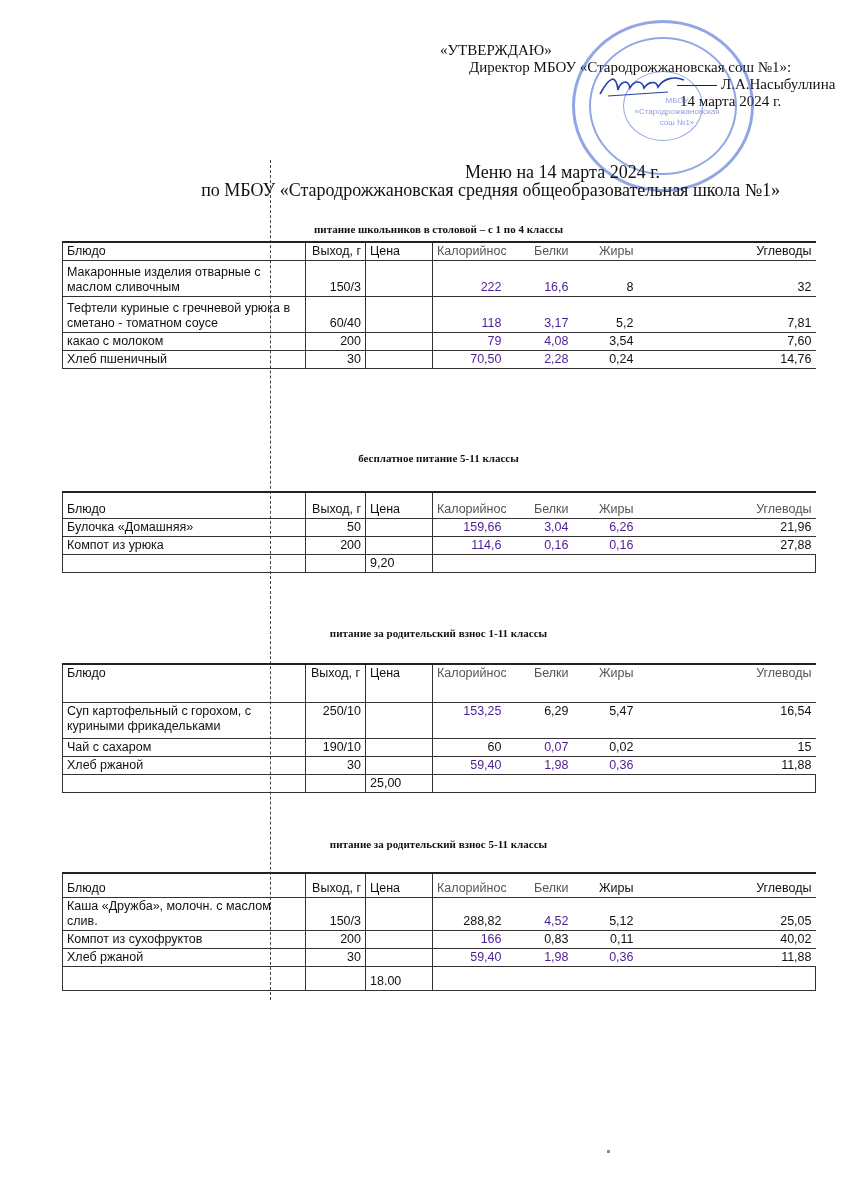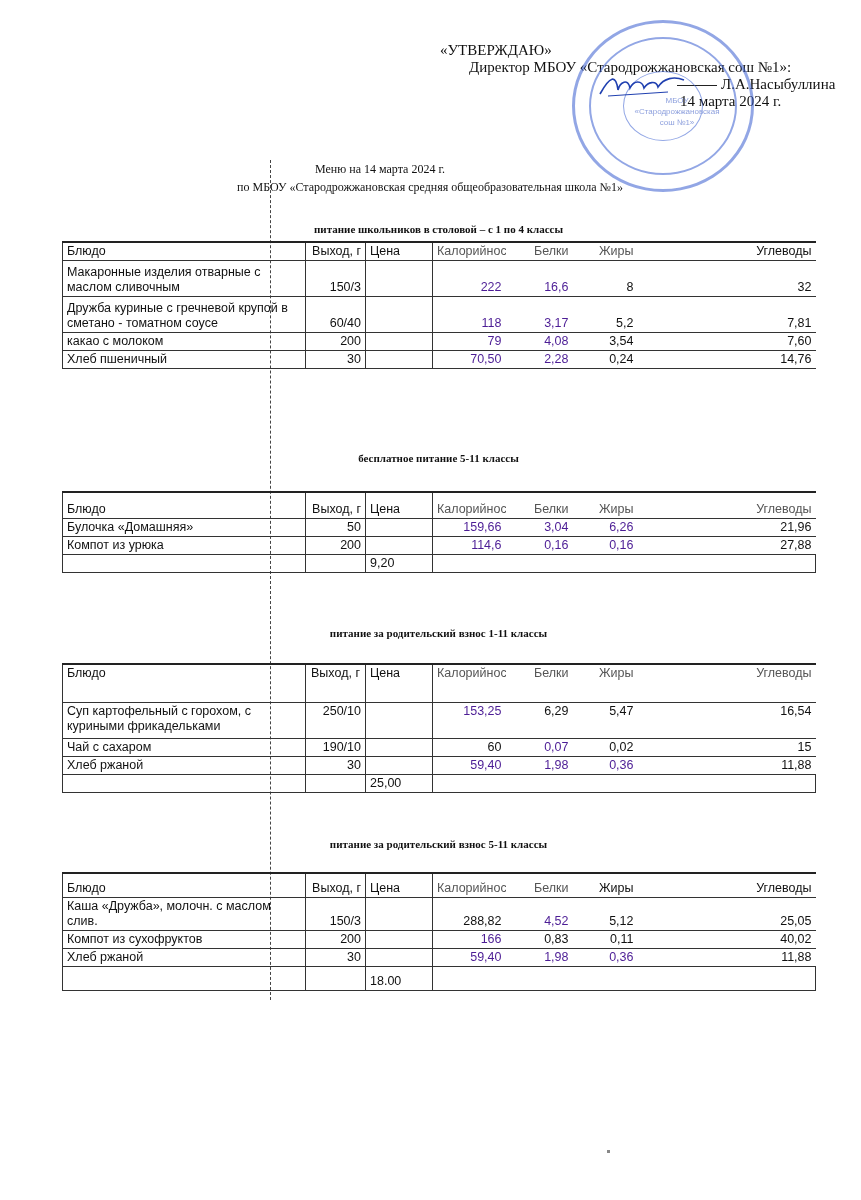--- a/index.html
+++ b/index.html
@@ -32,21 +32,21 @@
     border-radius: 50%; border: 1px solid #3a5fd0;
   }
   .stamp-text {
     position: absolute; left: 40px; top: 72px; width: 100px; text-align: center;
     font-size: 8px; color: #2d4fc0; line-height: 11px;
   }
   .signature {
     left: 598px; top: 72px; width: 88px; height: 28px;
   }
 
-  .title { left: 0; width: 861px; text-align: center; font-size: 12px; }
+  .title { left: 0; width: 861px; text-align: right; font-size: 18px; }
   .t1 { top: 162px; left: 100px; width: 560px; }
   .t2 { top: 180px; left: 80px; width: 700px; }
   .sect { font-weight: bold; font-size: 11px; text-align: center; }
 
   table.menu {
     position: absolute; border-collapse: collapse; table-layout: fixed;
     font-family: "Liberation Sans", "DejaVu Sans", sans-serif; font-size: 12.5px;
     left: 62px; width: 753px;
   }
   table.menu td {
@@ -113,21 +113,21 @@
   <tr style="height:36px">
     <td class="name">Макаронные изделия отварные с маслом сливочным</td>
     <td class="num">150/3</td>
     <td></td>
     <td class="num nb faded">222</td>
     <td class="num nb faded">16,6</td>
     <td class="num nb">8</td>
     <td class="num nb">32</td>
   </tr>
   <tr style="height:36px">
-    <td class="name">Дружба куриные с гречневой крупой в сметано - томатном соусе</td>
+    <td class="name">Тефтели куриные с гречневой урюка в сметано - томатном соусе</td>
     <td class="num">60/40</td>
     <td></td>
     <td class="num nb faded">118</td>
     <td class="num nb faded">3,17</td>
     <td class="num nb">5,2</td>
     <td class="num nb">7,81</td>
   </tr>
   <tr>
     <td class="name">какао с молоком</td>
     <td class="num">200</td>

